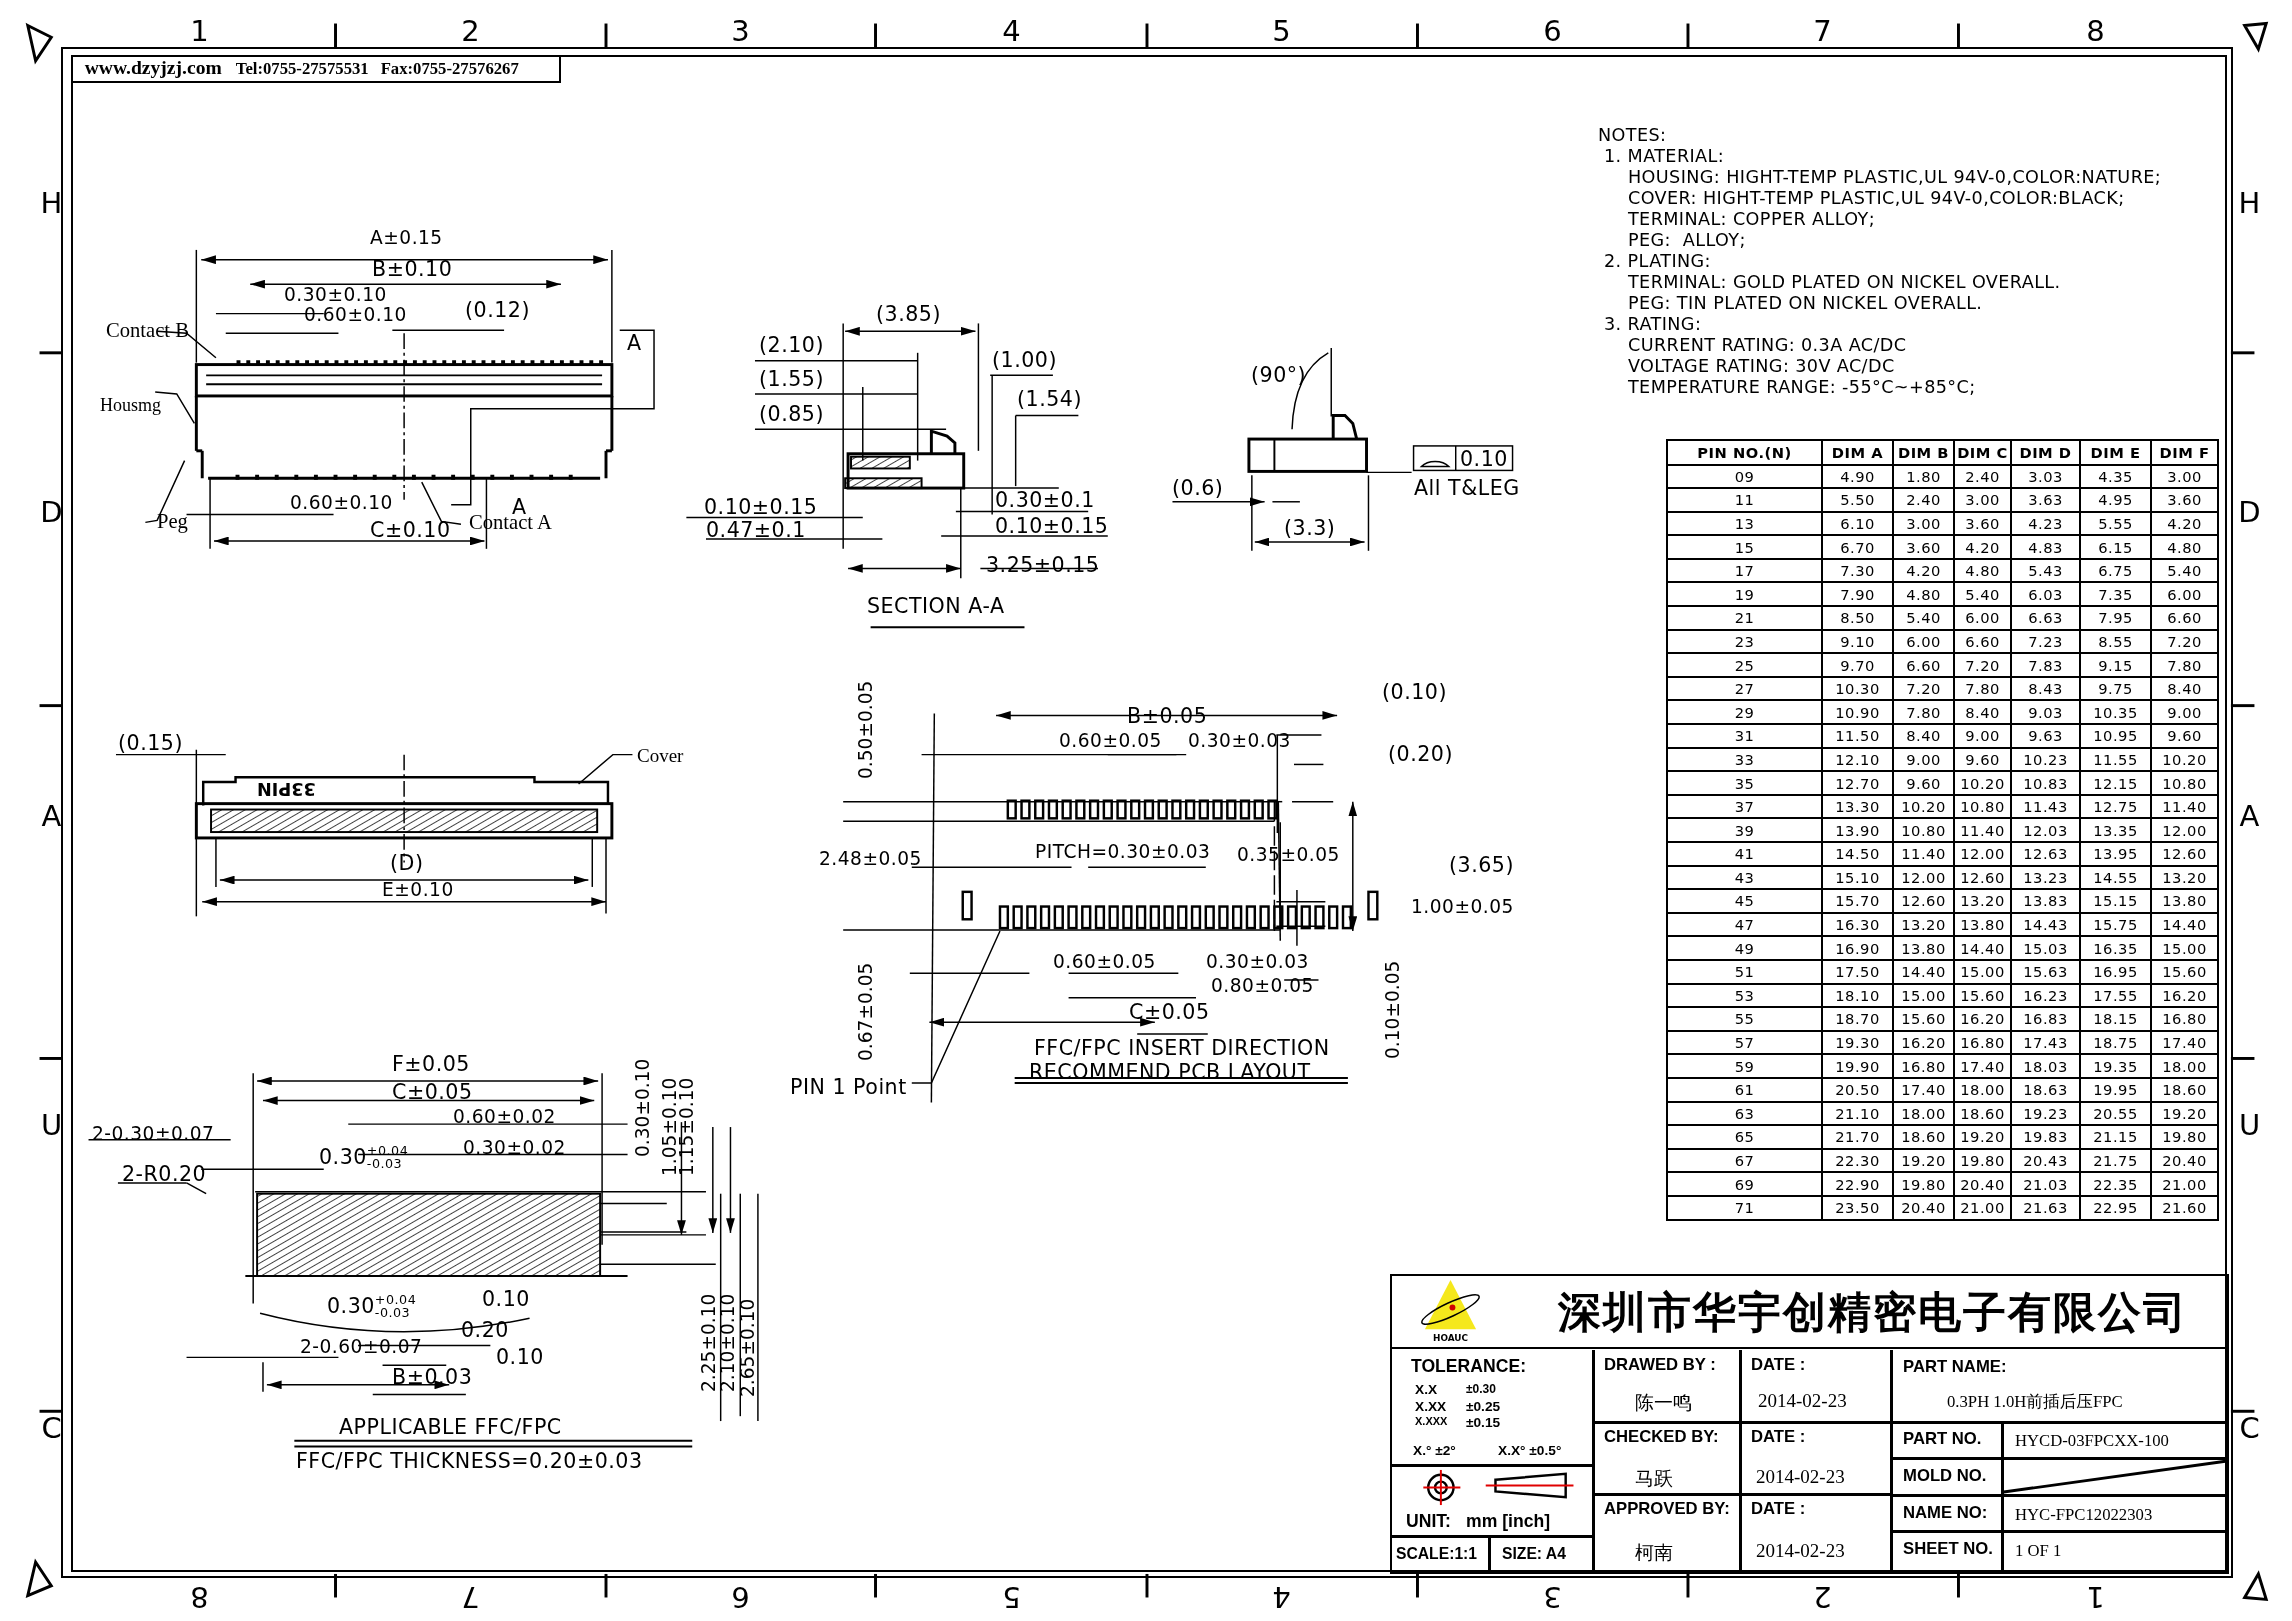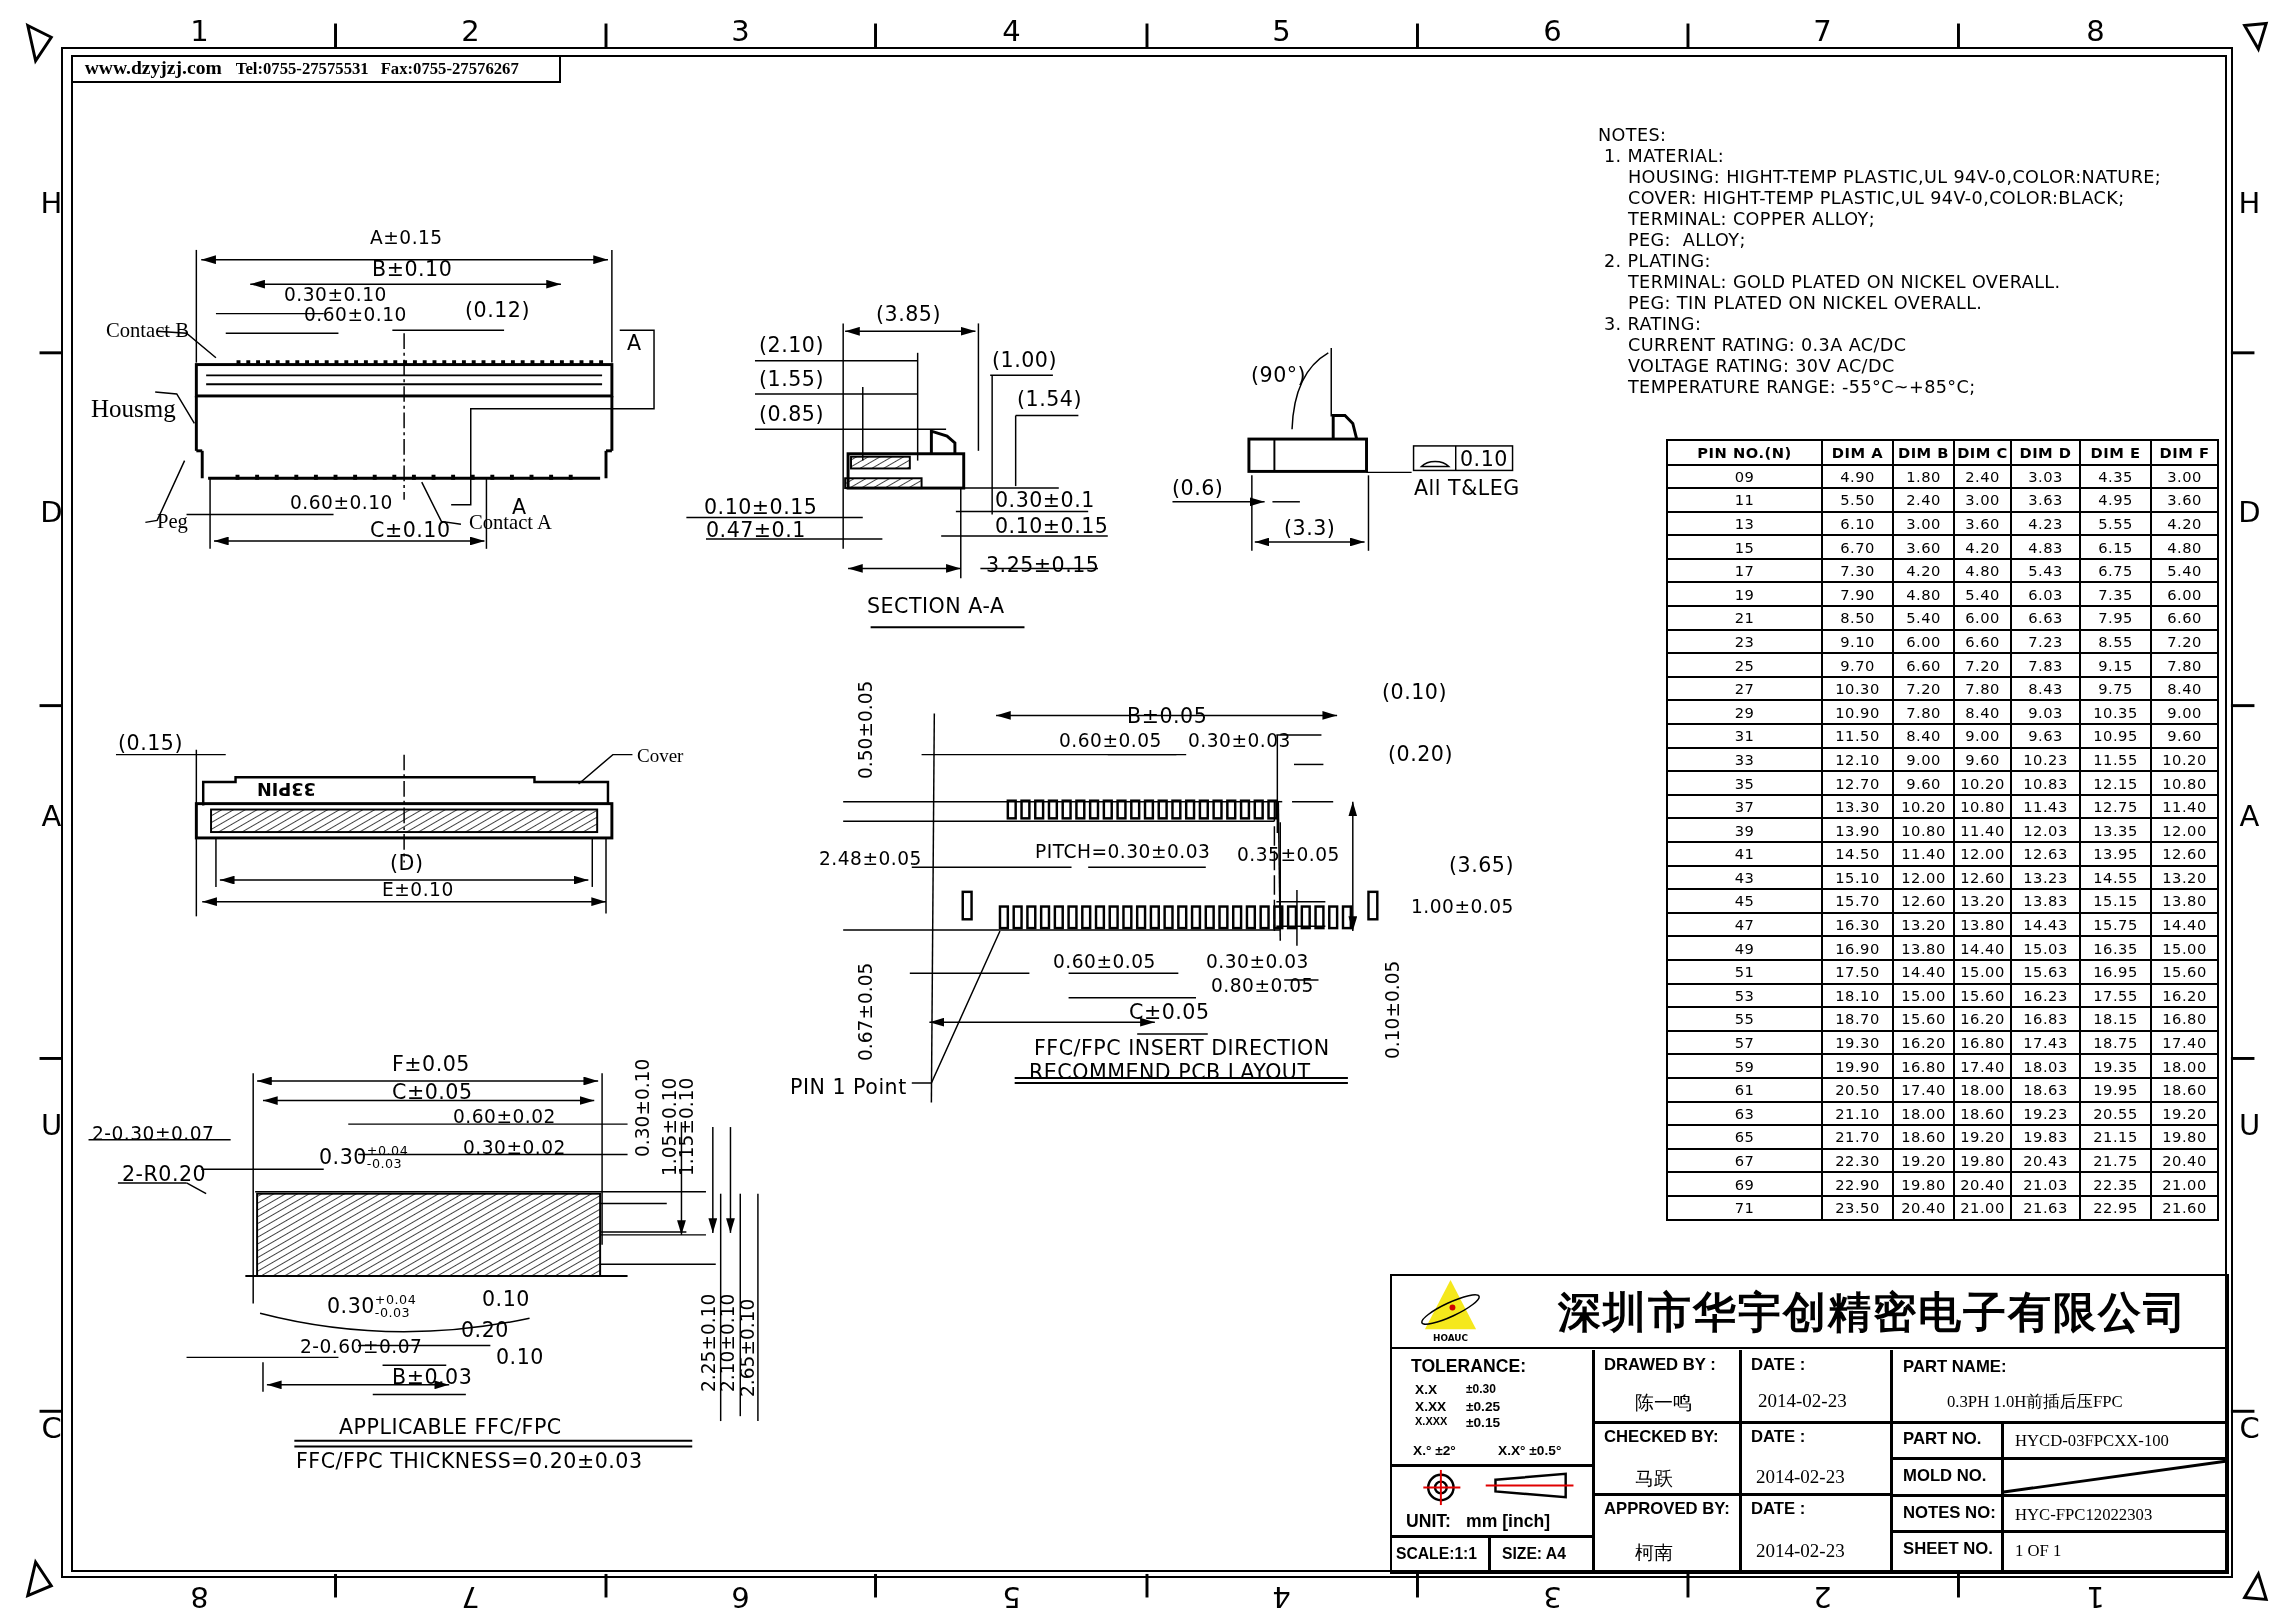--- a/index.html
+++ b/index.html
@@ -329,21 +329,21 @@
     <line x1="300" y1="1476" x2="706" y2="1476" stroke-width="2"></line>
   </g>
 </svg>
 
 <div class="abs cad" style="left:370px;top:227px;font-size:18.6px">A±0.15</div>
 <div class="abs cad" style="left:372px;top:257px">B±0.10</div>
 <div class="abs cad" style="left:284px;top:284px;font-size:18.6px">0.30±0.10</div>
 <div class="abs cad" style="left:304px;top:304px;font-size:18.6px">0.60±0.10</div>
 <div class="abs cad" style="left:465px;top:298px">(0.12)</div>
 <div class="abs serif" style="left:106px;top:319px;font-size:20.6px">Contact B</div>
-<div class="abs serif" style="left:91px;top:395px;font-size:25px">Housmg</div>
+<div class="abs serif" style="left:100px;top:395px;font-size:18px">Housmg</div>
 <div class="abs serif" style="left:157px;top:510px;font-size:20.6px">Peg</div>
 <div class="abs serif" style="left:469px;top:511px;font-size:20.6px">Contact A</div>
 <div class="abs cad" style="left:627px;top:331px">A</div>
 <div class="abs cad" style="left:512px;top:495px">A</div>
 <div class="abs cad" style="left:290px;top:492px;font-size:18.6px">0.60±0.10</div>
 <div class="abs cad" style="left:370px;top:518px">C±0.10</div>
 
 <div class="abs cad" style="left:876px;top:302px">(3.85)</div>
 <div class="abs cad" style="left:759px;top:333px">(2.10)</div>
 <div class="abs cad" style="left:759px;top:367px">(1.55)</div>
@@ -794,17 +794,17 @@
 <div class="tb-val" style="left:1756px;top:1466px">2014-02-23</div>
 <div class="tb-lbl" style="left:1751px;top:1499px;font-size:16.7px">DATE :</div>
 <div class="tb-val" style="left:1756px;top:1540px">2014-02-23</div>
 
 <div class="tb-lbl" style="left:1903px;top:1357px;font-size:16.7px">PART NAME:</div>
 <div class="tb-val" style="left:1947px;top:1390px;font-size:16.7px">0.3PH 1.0H前插后压FPC</div>
 <div class="tb-lbl" style="left:1903px;top:1429px;font-size:16.7px">PART NO.</div>
 <div class="tb-val" style="left:2015px;top:1431px;font-size:16.7px">HYCD-03FPCXX-100</div>
 <div class="tb-lbl" style="left:1903px;top:1466px;font-size:16.7px">MOLD NO.</div>
 <div class="tb-val" style="left:2015px;top:1466px;font-size:16.7px"></div>
-<div class="tb-lbl" style="left:1903px;top:1503px;font-size:16.7px">NOTES NO:</div>
+<div class="tb-lbl" style="left:1903px;top:1503px;font-size:16.7px">NAME NO:</div>
 <div class="tb-val" style="left:2015px;top:1505px;font-size:16.7px">HYC-FPC12022303</div>
 <div class="tb-lbl" style="left:1903px;top:1539px;font-size:16.7px">SHEET NO.</div>
 <div class="tb-val" style="left:2015px;top:1541px;font-size:16.7px">1 OF 1</div>
 
 
 </body></html>

